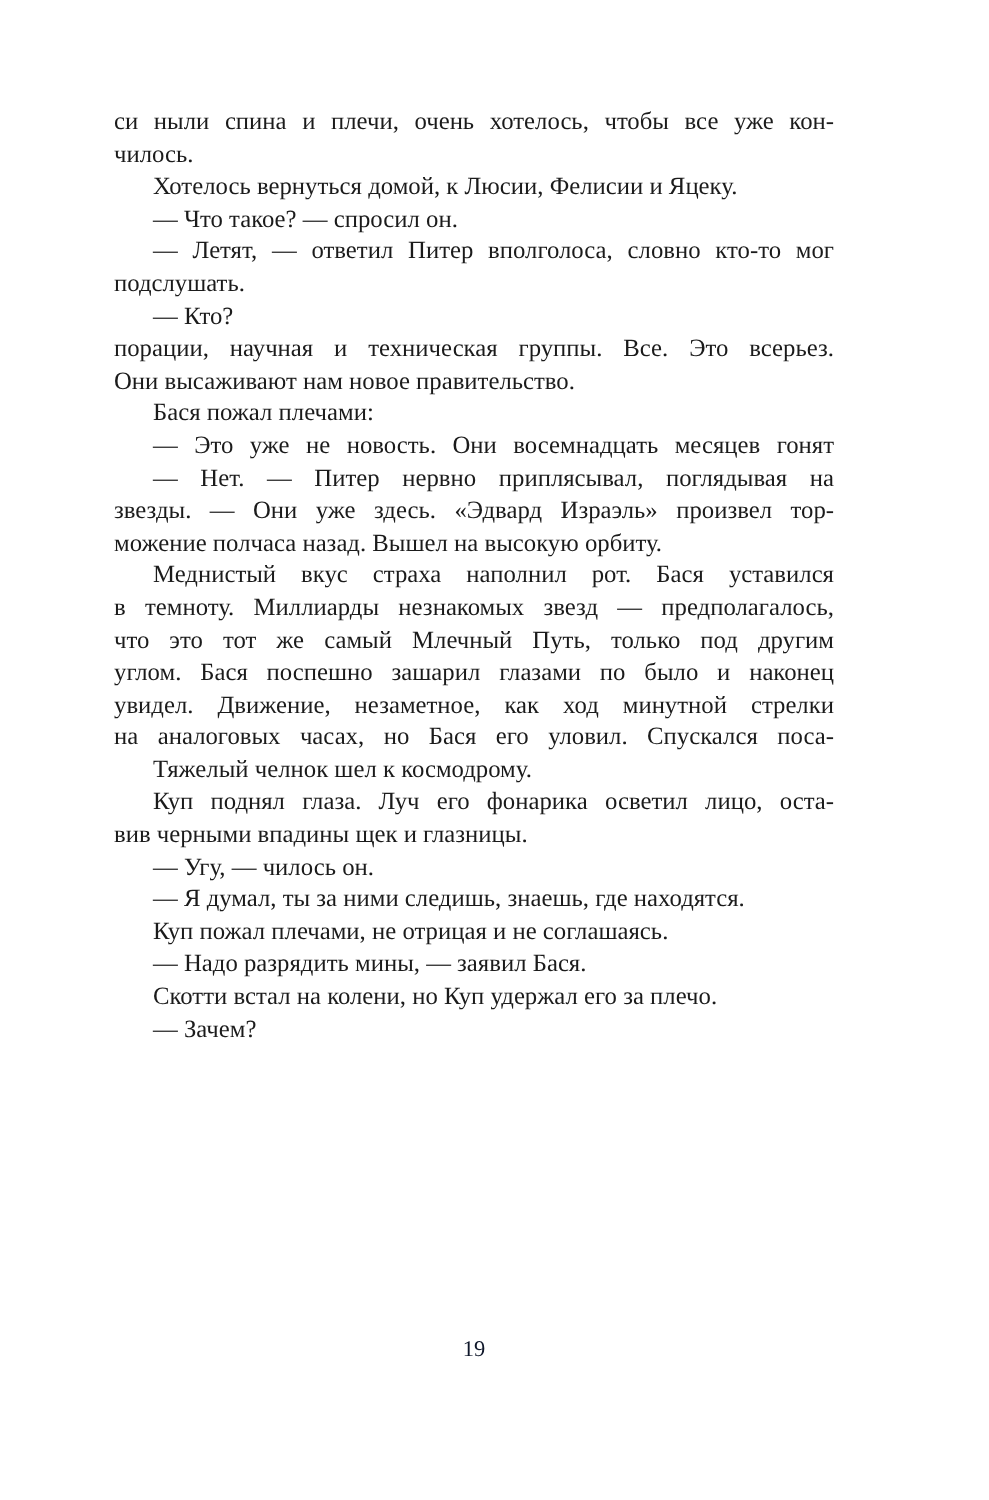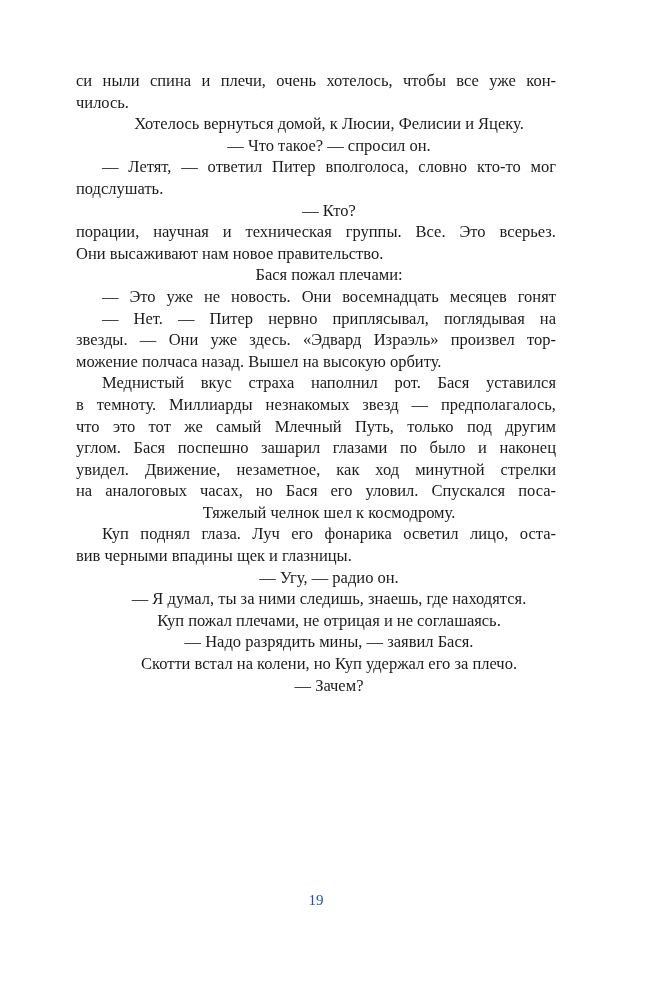--- a/index.html
+++ b/index.html
@@ -28,30 +28,29 @@
   .line {
     text-align: left;
     min-height: 21.6px;
   }
   .line.fill {
     text-align: justify;
     text-align-last: justify;
   }
   .line.indent {
     text-indent: 26px;
-    text-align: center;
   }
   .page-number {
     position: absolute;
     top: 892px;
     left: 76px;
     width: 480px;
     text-align: center;
     font-size: 15px;
-    color: #1d4ed8;
+    color: #0f172a;
   }
 </style>
 </head>
 <body>
 
 <div class="page">
   <div class="text-block">
       <div class="para">
         <div class="line fill">си ныли спина и плечи, очень хотелось, чтобы все уже кон-</div>
         <div class="line">чилось.</div>
@@ -93,21 +92,21 @@
         <div class="line fill">на аналоговых часах, но Бася его уловил. Спускался поса-</div>
       </div>
       <div class="para">
         <div class="line indent">Тяжелый челнок шел к космодрому.</div>
       </div>
       <div class="para">
         <div class="line fill indent">Куп поднял глаза. Луч его фонарика осветил лицо, оста-</div>
         <div class="line">вив черными впадины щек и глазницы.</div>
       </div>
       <div class="para">
-        <div class="line indent">— Угу, — радио он.</div>
+        <div class="line indent">— Угу, — чилось он.</div>
       </div>
       <div class="para">
         <div class="line indent">— Я думал, ты за ними следишь, знаешь, где находятся.</div>
       </div>
       <div class="para">
         <div class="line indent">Куп пожал плечами, не отрицая и не соглашаясь.</div>
       </div>
       <div class="para">
         <div class="line indent">— Надо разрядить мины, — заявил Бася.</div>
       </div>

